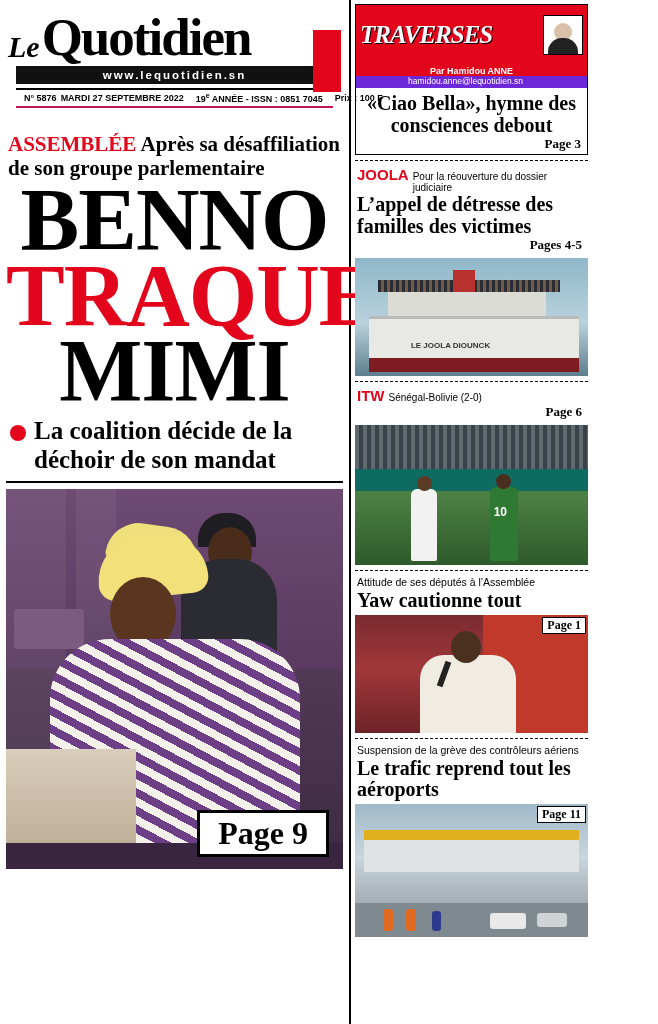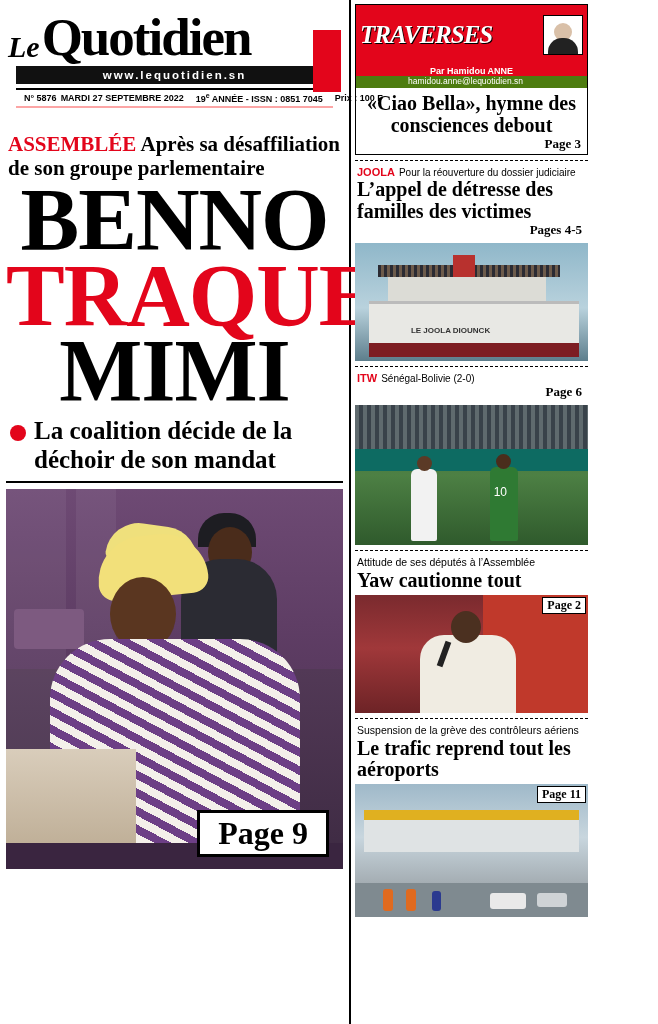--- a/index.html
+++ b/index.html
@@ -38,21 +38,21 @@
     margin: 4px 8px 0 8px;
     background: #111; color: #fff;
     text-align: center;
     font-family: "Liberation Sans", sans-serif;
     font-size: 11.5px; font-weight: bold; letter-spacing: 2px;
     padding: 3px 0 3px 0;
   }
   .info-bar {
     display: flex; align-items: center;
     margin: 4px 8px 0 8px;
-    border-top: 2px solid #000; border-bottom: 2px solid #fca5a5;
+    border-top: 2px solid #000; border-bottom: 2px solid #be185d;
     font-family: "Liberation Sans", sans-serif;
     font-size: 9px; font-weight: bold;
     padding: 2px 0;
   }
   .info-bar .sq { width: 7px; height: 7px; background: #000; display: inline-block; margin: 0 4px; }
   .info-bar span.txt { margin-right: 4px; white-space: nowrap; }
   .info-bar .sup { font-size: 7px; vertical-align: super; }
 
   .kicker {
     margin: 8px 8px 0 8px;
@@ -119,37 +119,37 @@
     position: relative; overflow: hidden; flex: 0 0 auto;
   }
   .tp-face { position:absolute; left:50%; top:7px; transform:translateX(-50%); width:18px;height:18px;border-radius:50%;background:#d9c0a8;}
   .tp-body { position:absolute; left:50%; bottom:0; transform:translateX(-50%); width:30px;height:16px;border-radius:14px 14px 0 0;background:#222;}
   .traverses-by {
     background: #e3051b; color: #fff; text-align: center;
     font-family: "Liberation Sans", sans-serif; font-size: 9px; font-weight: bold;
     padding: 1px 0 0 0;
   }
   .traverses-mail {
-    background: #4d7c0f; color: #fff; text-align: center;
+    background: #6d28d9; color: #fff; text-align: center;
     font-family: "Liberation Sans", sans-serif; font-size: 8.5px;
     padding: 0 12px 2px 0;
   }
   .traverses-headline {
     text-align: center; font-weight: bold; font-size: 20px; line-height: 1.1;
     padding: 4px 4px 0 4px;
   }
   .page-ref {
     text-align: right; font-weight: bold; font-size: 13px; padding: 0 6px 2px 0;
   }
 
   .sec-kicker {
     font-family: "Liberation Sans", sans-serif; font-size: 10px;
     display: flex; align-items: baseline; gap: 4px; padding: 0 2px;
   }
-  .sec-kicker .lbl { color: #e3051b; font-weight: bold; font-size: 11px; }
+  .sec-kicker .lbl { color: #e3051b; font-weight: bold; font-size: 15px; }
   .sec-headline {
     font-weight: bold; font-size: 20px; line-height: 1.08; padding: 1px 2px 0 2px;
   }
   .sec-kicker-plain {
     font-family: "Liberation Sans", sans-serif; font-size: 10.5px; padding: 0 2px 1px 2px;
   }
 
   .photo { position: relative; overflow: hidden; margin-top: 3px; }
   .photo .pageflag {
     position: absolute; right: 2px; top: 2px;
@@ -167,21 +167,21 @@
   .ship .name { position:absolute; left:24%; bottom:26px; font-family:"Liberation Sans",sans-serif; font-size:8px; color:#333; font-weight:bold;}
 
   
   .foot { height: 140px; background: linear-gradient(180deg,#3f6b3a 0%,#4d8044 50%,#2f5a2c 100%); }
   .foot .stand { position:absolute; left:0; right:0; top:0; height:44px; background:repeating-linear-gradient(90deg,#5f6a6e 0 4px,#39424a 4px 8px);}
   .foot .board { position:absolute; left:0; right:0; top:44px; height:22px; background:#0d6b62;}
   .foot .p1 { position:absolute; left:24%; bottom:4px; width:26px; height:72px; background:#f2f2f2; border-radius:6px 6px 2px 2px;}
   .foot .p1h { position:absolute; left:26.5%; bottom:74px; width:15px; height:15px; border-radius:50%; background:#5b3a26;}
   .foot .p2 { position:absolute; left:58%; bottom:4px; width:28px; height:74px; background:#2f7a33; border-radius:6px 6px 2px 2px;}
   .foot .p2h { position:absolute; left:60.5%; bottom:76px; width:15px; height:15px; border-radius:50%; background:#4a2d1c;}
-  .foot .num { position:absolute; left:59.5%; bottom:46px; color:#fff; font-family:"Liberation Sans",sans-serif; font-size:12px; font-weight:normal;margin-top:40px;}
+  .foot .num { position:absolute; left:59.5%; bottom:46px; color:#fff; font-family:"Liberation Sans",sans-serif; font-size:12px; font-weight:bold;margin-top:40px;}
 
   
   .speaker { height: 118px; background: linear-gradient(180deg,#7a2a2e 0%,#a0383a 45%,#6d2326 100%); }
   .speaker .bg { position:absolute; left:55%; top:0; right:0; bottom:0; background:#c0392b;}
   .speaker .body { position:absolute; left:28%; bottom:0; width:96px; height:78px; background:#f0ece2; border-radius:24px 24px 0 0;}
   .speaker .head { position:absolute; left:41%; bottom:70px; width:30px; height:32px; border-radius:50%; background:#4b3020;}
   .speaker .mic { position:absolute; left:37%; bottom:46px; width:6px; height:26px; background:#222; transform:rotate(20deg);}
 
   
   .airport { height: 133px; background: linear-gradient(180deg,#9fb9c9 0%,#c8d6de 40%,#8a8f93 100%); }
@@ -334,21 +334,21 @@
     <div class="dashed"></div>
 
     <div>
       <div class="sec-kicker-plain">Attitude de ses députés à l’Assemblée</div>
       <div class="sec-headline">Yaw cautionne tout</div>
       <div class="photo speaker">
         <div class="bg"></div>
         <div class="body"></div>
         <div class="head"></div>
         <div class="mic"></div>
-        <div class="pageflag">Page 2</div>
+        <div class="pageflag">Page 1</div>
       </div>
     </div>
 
     <div class="dashed"></div>
 
     <div>
       <div class="sec-kicker-plain">Suspension de la grève des contrôleurs aériens</div>
       <div class="sec-headline">Le trafic reprend tout les aéroports</div>
       <div class="photo airport">
         <div class="terminal"></div>

